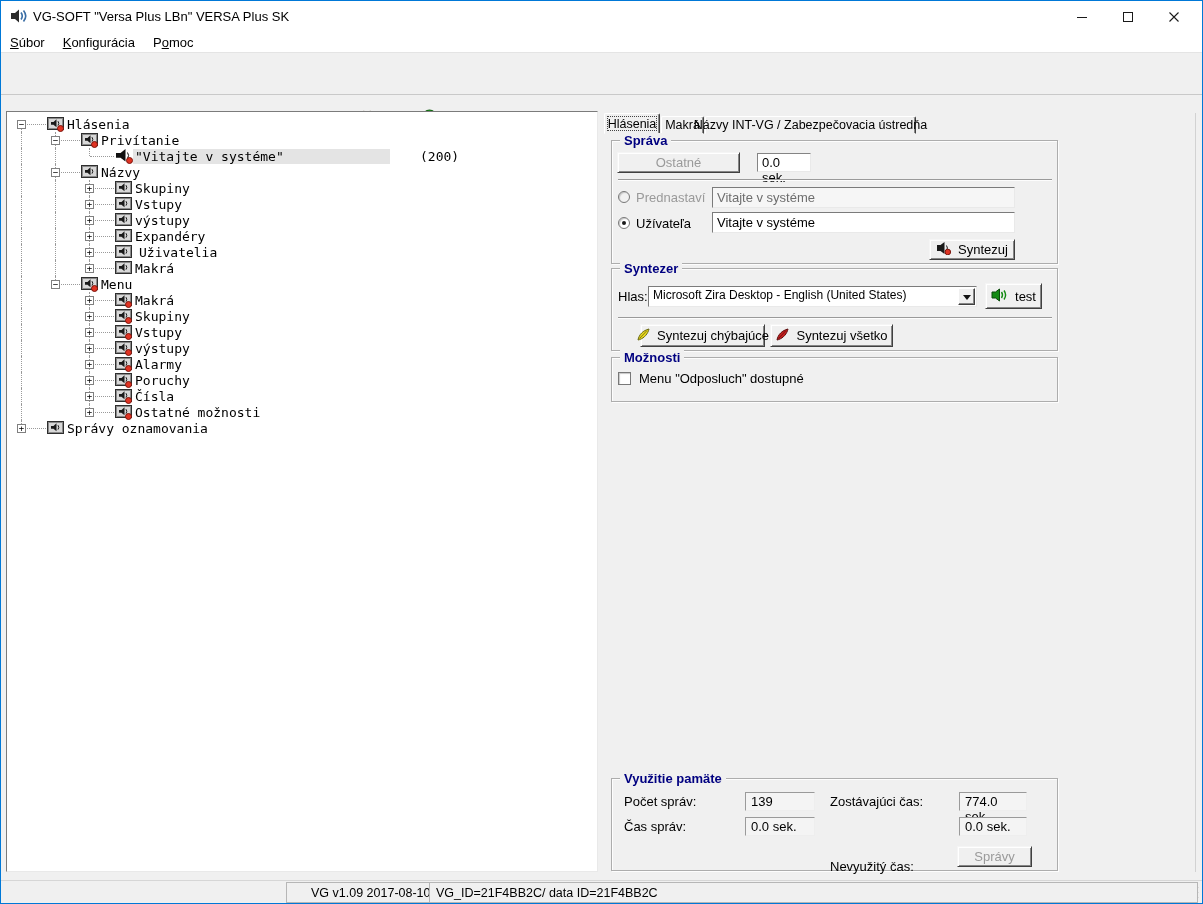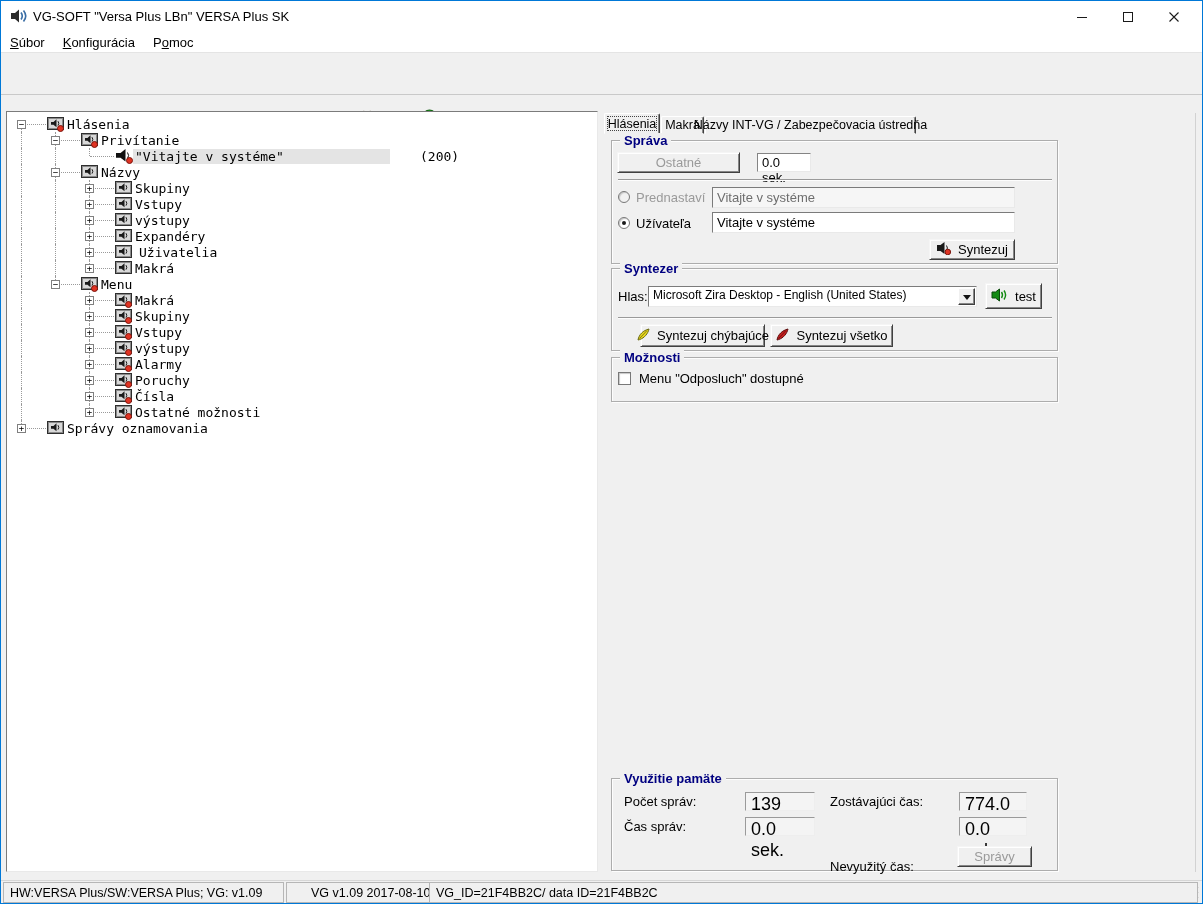--- a/index.html
+++ b/index.html
@@ -50,21 +50,21 @@
   
   .group { position:absolute; border:1px solid #adadad; box-shadow: inset 1px 1px 0 #fdfdfd, 1px 1px 0 #fdfdfd; }
   .glabel { position:absolute; top:-8px; left:8px; background:#f0f0f0; padding:0 4px; color:#000080; font-weight:bold; }
   .gsep { position:absolute; height:0; border-top:1px solid #9a9a9a; border-bottom:1px solid #fdfdfd; }
 
   .btn { position:absolute; background:#f0f0f0; border:1px solid; border-color:#f5f5f5 #404040 #404040 #f5f5f5;
      box-shadow: inset 1px 1px 0 #fff, inset -1px -1px 0 #868686;
      display:flex; align-items:center; justify-content:center; gap:6px; font-size:13px; cursor:default; white-space:nowrap;}
   .btn.disabled { color:#9a9a9a; }
   .sunken { position:absolute; background:#fff; border:1px solid; border-color:#848484 #e9e9e9 #e9e9e9 #848484; }
-  .panelfield { position:absolute; background:#f4f4f4; border:1px solid; border-color:#9a9a9a #eee #eee #9a9a9a; padding:1px 5px; font-size:18px;}
+  .panelfield { position:absolute; background:#f4f4f4; border:1px solid; border-color:#9a9a9a #eee #eee #9a9a9a; padding:1px 5px; font-size:13px;}
   input.tfield { position:absolute; background:#fff; border:1px solid; border-color:#7b7b7b #e9e9e9 #e9e9e9 #7b7b7b;
      font:13px "Liberation Sans",sans-serif; padding:0 4px; }
   input.tfield:disabled { background:#f6f6f6; color:#6e6e6e; }
 
   .radio { position:absolute; width:12px; height:12px; border-radius:50%; background:#fff; border:1px solid #787878;
      box-shadow: inset 1px 1px 1px #c7c7c7; }
   .radio.checked::after { content:""; position:absolute; left:3px; top:3px; width:4px; height:4px; border-radius:50%; background:#1a1a1a; }
   .radio.disabled { background:#f2f2f2; }
   .rlabel { position:absolute; white-space:nowrap; overflow:hidden; }
   .checkbox { position:absolute; width:13px; height:13px; background:#fff; border:1px solid #787878; box-shadow: inset 1px 1px 1px #c7c7c7; }
@@ -561,18 +561,17 @@
      <span class="flabel" style="left:218px; top:40px;margin-top:40px;">Nevyužitý čas:</span>
      <span class="panelfield" style="left:347px; top:38px; width:68px; height:19px;">0.0 sek.</span>
       </div>
     <div class="btn disabled" style="left:345px; top:67px; width:75px; height:21px;">Správy</div>
   </div>
 
   <div class="statusbar">
     <svg class="abs" style="right:3px; bottom:3px;" width="14" height="14">
       <path d="M13 1 L1 13 M13 6 L6 13 M13 11 L11 13" stroke="#9a9a9a" stroke-width="1.4" fill="none"></path>
     </svg>
-  <div class="spanel" style="left:2px; width:281px;">HW:VERSA Plus/SW:VERSA Plus; VG: v1.09</div>
       <div class="spanel" style="left:285px; width:165px;padding-left:24px;">VG v1.09 2017-08-10</div>
       <div class="spanel" style="left:428px; width:769px;">VG_ID=21F4BB2C/ data ID=21F4BB2C</div>
     </div>
 
 </div>
 
 </body></html>

